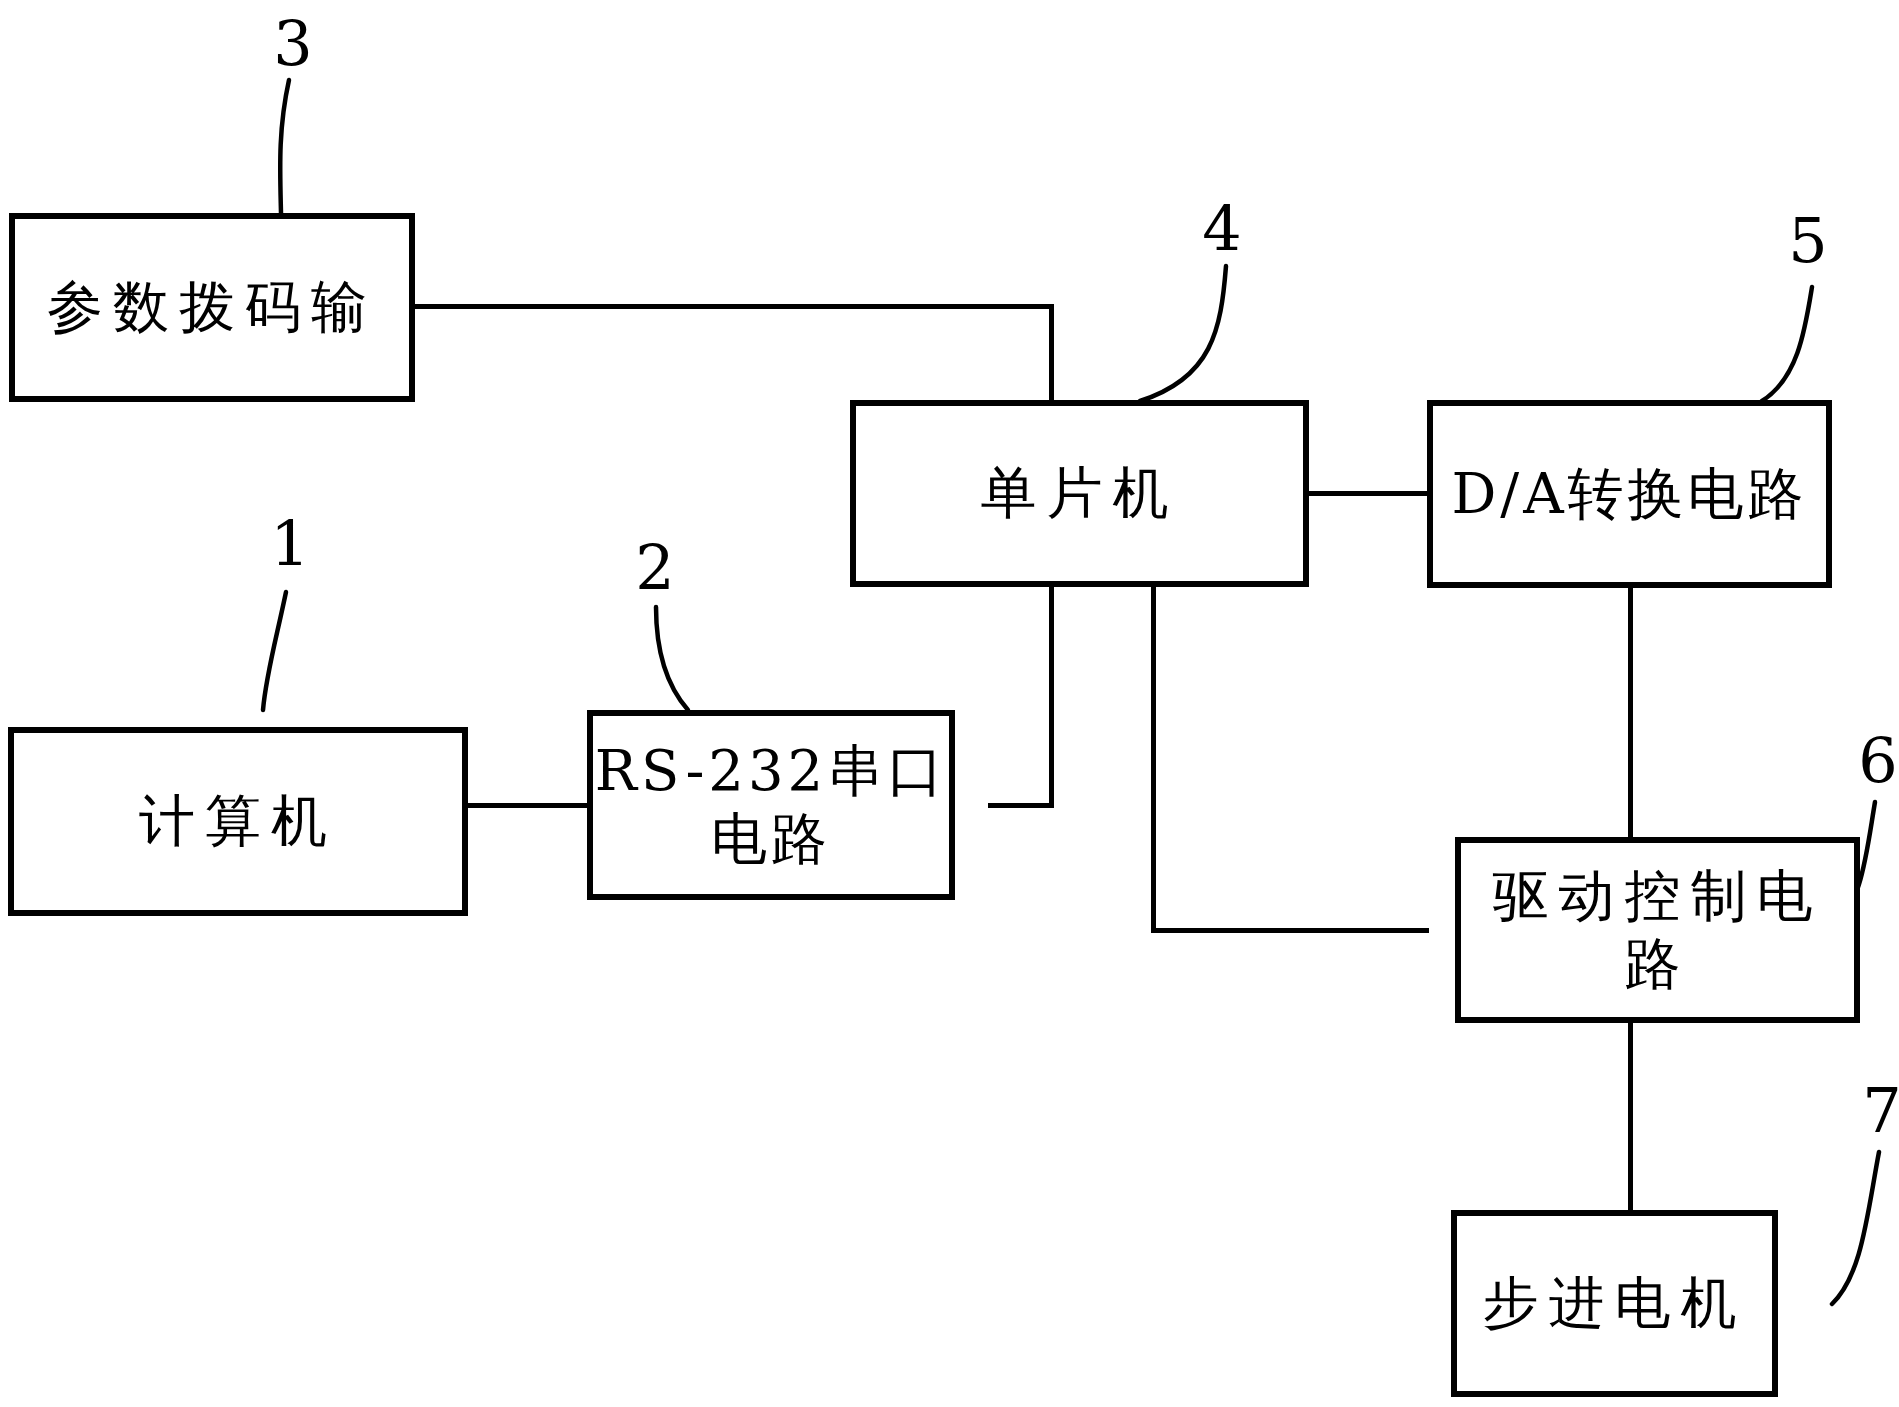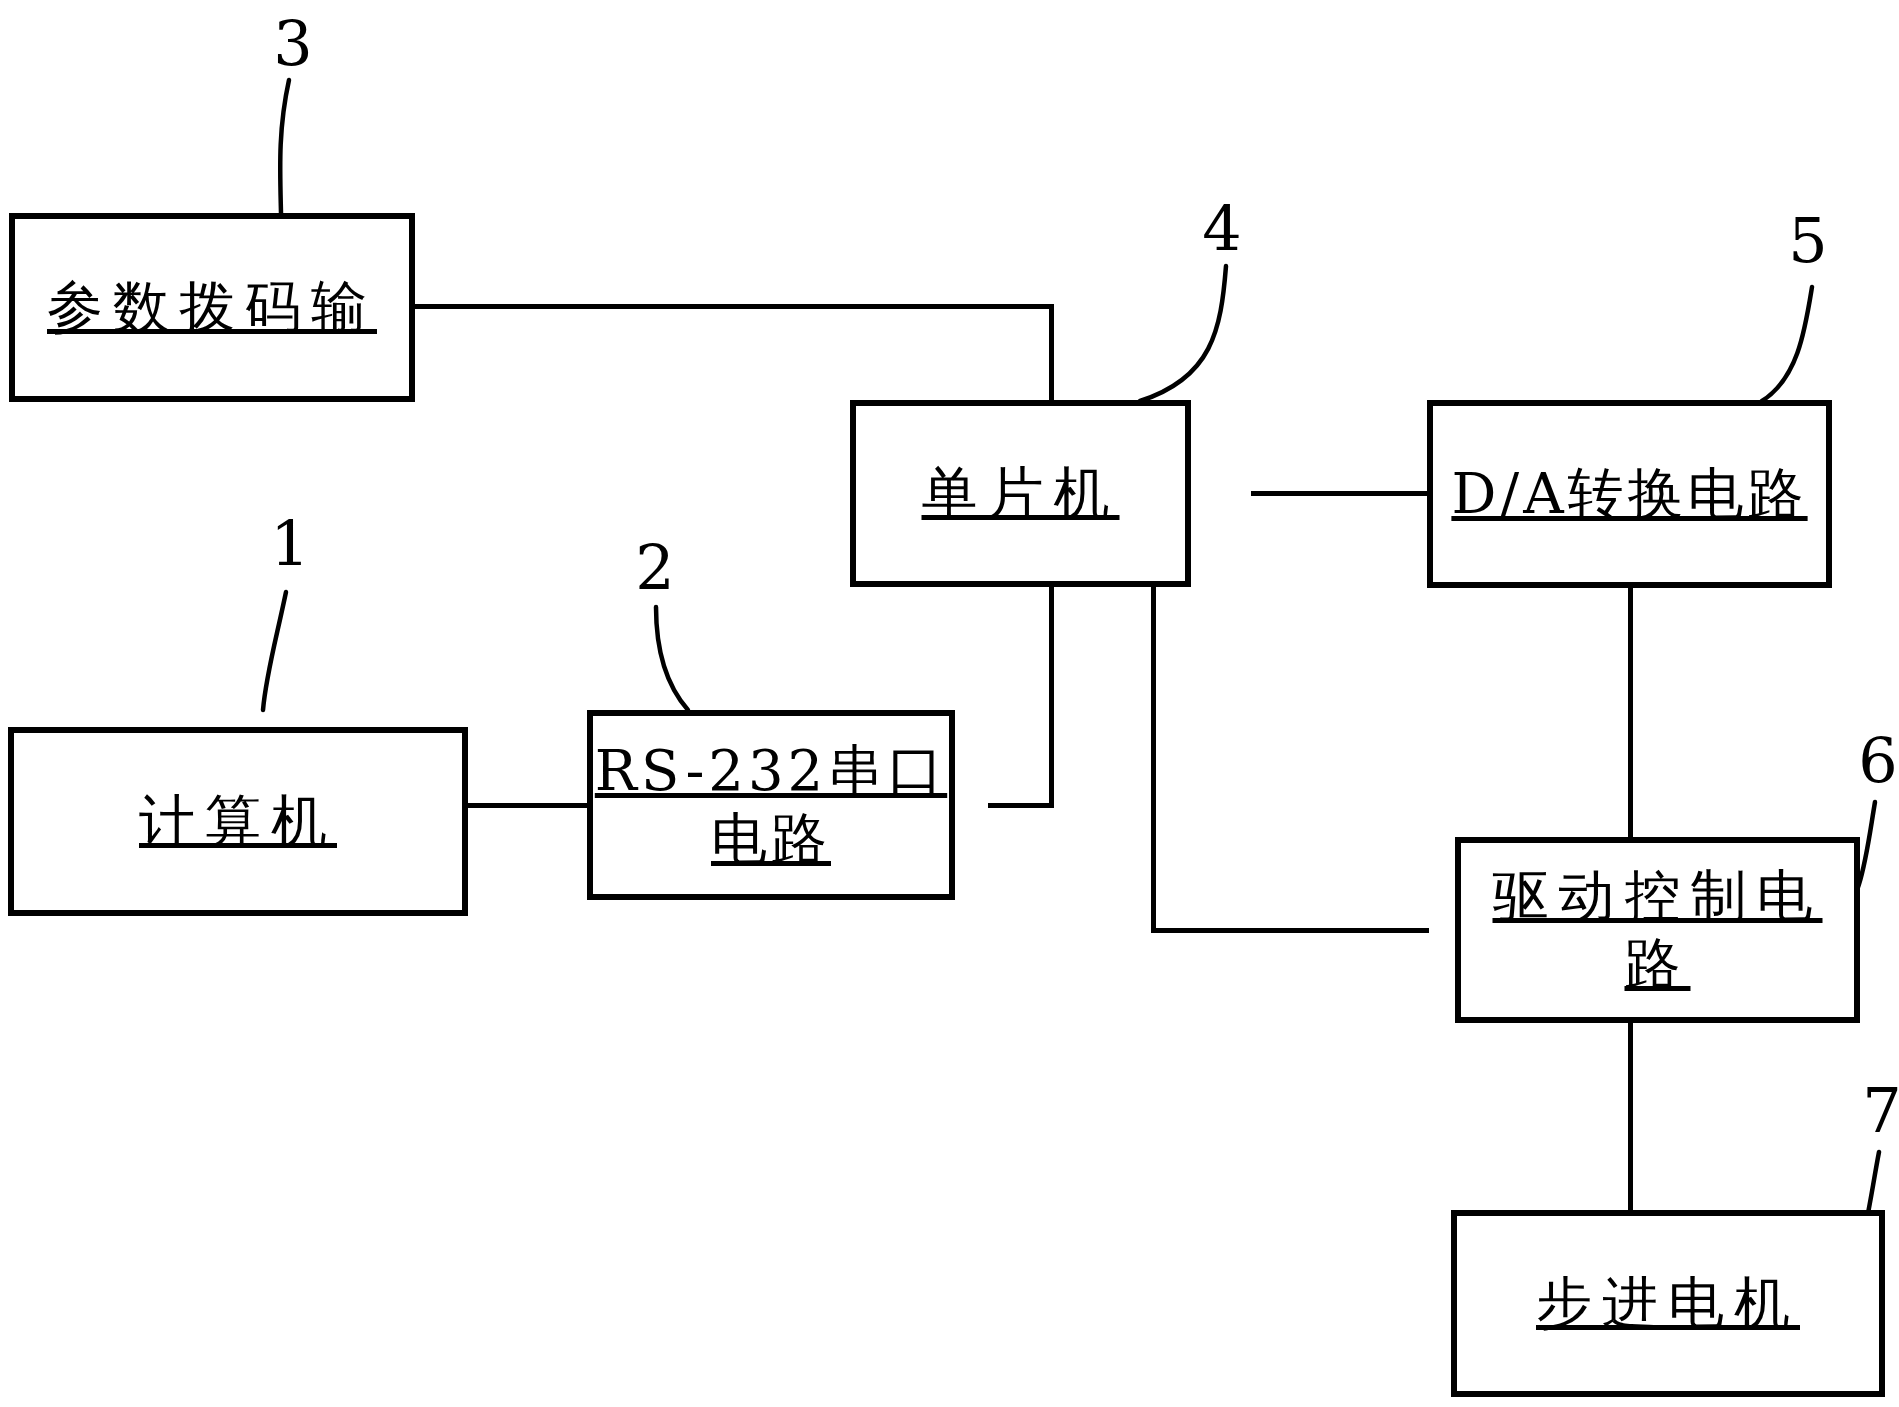--- a/index.html
+++ b/index.html
@@ -22,21 +22,20 @@
     border: 6px solid #000000;
     background: #ffffff;
     display: flex;
     flex-direction: column;
     align-items: center;
     justify-content: center;
     text-align: center;
     font-size: 56px;
     line-height: 1.22;
     letter-spacing: 10px;
-    text-decoration: underline;
   }
   .block .label-line { white-space: nowrap; }
   .block.mixed { letter-spacing: 4px; justify-content: center; }
   .conn {
     position: absolute;
     background: #000000;
   }
   .ref {
     position: absolute;
     transform: translate(-50%, -50%);
@@ -95,34 +94,34 @@
 
   <div class="block" style="left:8px; top:727px; width:460px; height:189px;">
     <div class="label-line">计算机</div>
   </div>
 
   <div class="block mixed" style="left:587px; top:710px; width:368px; height:190px;">
     <div class="label-line">RS-232串口</div>
     <div class="label-line">电路</div>
   </div>
 
-  <div class="block" style="left:850px; top:400px; width:341px; height:187px;">
+  <div class="block" style="left:850px; top:400px; width:459px; height:187px;">
     <div class="label-line">单片机</div>
   </div>
 
   <div class="block mixed" style="left:1427px; top:400px; width:405px; height:188px;">
     <div class="label-line">D/A转换电路</div>
   </div>
 
   <div class="block" style="left:1427px; top:837px; width:405px; height:186px;margin-left:28px;">
     <div class="label-line">驱动控制电</div>
     <div class="label-line">路</div>
   </div>
 
-  <div class="block" style="left:1451px; top:1210px; width:434px; height:187px;">
+  <div class="block" style="left:1451px; top:1210px; width:327px; height:187px;">
     <div class="label-line">步进电机</div>
   </div>
 
   <span class="ref" style="left:290px; top:543px;">1</span>
   <span class="ref" style="left:655px; top:567px;">2</span>
   <span class="ref" style="left:293px; top:43px;">3</span>
   <span class="ref" style="left:1222px; top:228px;">4</span>
   <span class="ref" style="left:1808px; top:240px;">5</span>
   <span class="ref" style="left:1878px; top:760px;">6</span>
   <span class="ref" style="left:1882px; top:1110px;">7</span>

